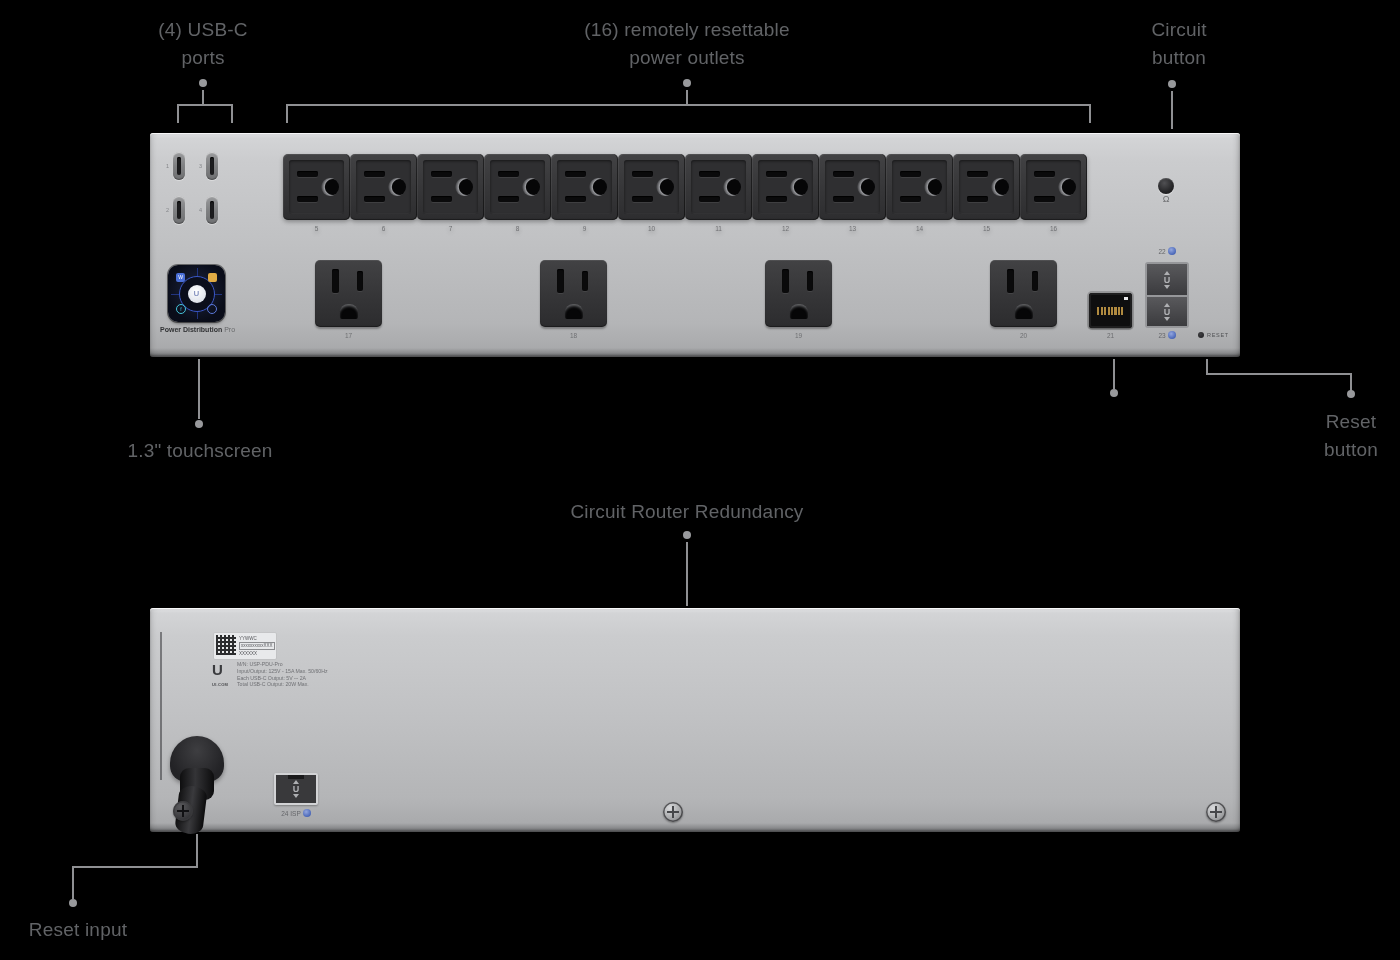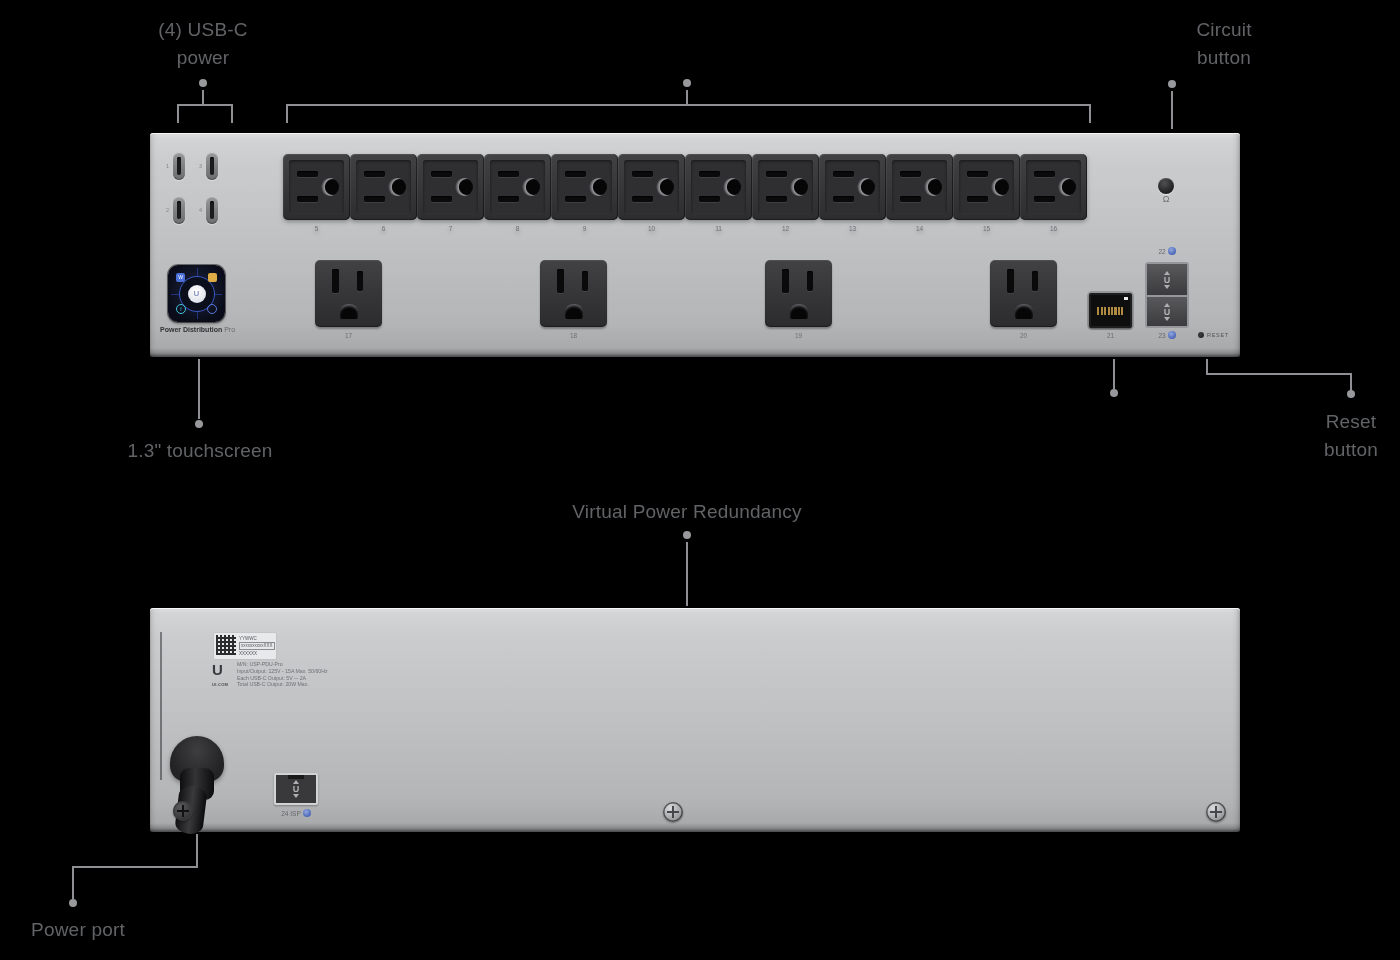--- a/index.html
+++ b/index.html
@@ -148,31 +148,35 @@
     display:flex;align-items:center;justify-content:center;box-shadow:0 1px 2px rgba(0,0,0,.3);}
   .sfp-notch{position:absolute;top:0;left:50%;transform:translateX(-50%);width:16px;height:4px;background:#1a1a1b;}
 </style>
 </head>
 <body>
 
 <div class="stage">
 
   <div class="ann" style="left:118px;top:16px;width:170px">
     <div>(4) USB-C</div>
-    <div>power</div>
+    <div>ports</div>
   </div>
   <span class="cdot" style="left:199px;top:79px"></span>
   <span class="cline" style="left:202px;top:90px;width:2px;height:14px"></span>
   <div class="bracket" style="left:177px;top:104px;width:52px;height:17px"></div>
 
+  <div class="ann" style="left:487px;top:16px;width:400px">
+    <div>(16) remotely resettable</div>
+    <div>power outlets</div>
+  </div>
   <span class="cdot" style="left:683px;top:79px"></span>
   <span class="cline" style="left:686px;top:90px;width:2px;height:14px"></span>
   <div class="bracket" style="left:286px;top:104px;width:801px;height:17px"></div>
 
-  <div class="ann" style="left:1139px;top:16px;width:170px">
+  <div class="ann" style="left:1094px;top:16px;width:170px">
     <div>Circuit</div>
     <div>button</div>
   </div>
   <span class="cdot" style="left:1168px;top:80px"></span>
   <span class="cline" style="left:1171px;top:91px;width:2px;height:38px"></span>
 
   <div class="panel front">
 
     <div class="usb-grid">
 
@@ -396,21 +400,21 @@
   <span class="cline" style="left:1206px;top:359px;width:2px;height:16px"></span>
   <span class="cline" style="left:1206px;top:373px;width:146px;height:2px"></span>
   <span class="cline" style="left:1350px;top:373px;width:2px;height:18px"></span>
   <span class="cdot" style="left:1347px;top:390px"></span>
   <div class="ann" style="left:1271px;top:408px;width:160px">
     <div>Reset</div>
     <div>button</div>
   </div>
 
   <div class="ann" style="left:487px;top:498px;width:400px">
-    <div>Virtual Power Redundancy</div>
+    <div>Circuit Router Redundancy</div>
   </div>
   <span class="cdot" style="left:683px;top:531px"></span>
   <span class="cline" style="left:686px;top:542px;width:2px;height:64px"></span>
 
   <div class="panel back">
     <span class="rail"></span>
 
     <div class="sticker">
       <span class="qr"></span>
       <div class="sticker-lines">
@@ -452,16 +456,16 @@
 
     <span class="screw" style="left:513px;top:194px"></span>
     <span class="screw" style="left:1056px;top:194px"></span>
   </div>
 
   <span class="cline" style="left:196px;top:834px;width:2px;height:34px"></span>
   <span class="cline" style="left:72px;top:866px;width:126px;height:2px"></span>
   <span class="cline" style="left:72px;top:868px;width:2px;height:31px"></span>
   <span class="cdot" style="left:69px;top:899px"></span>
   <div class="ann" style="left:0px;top:916px;width:156px">
-    <div>Power port</div>
+    <div>Reset input</div>
   </div>
 
 </div>
 
 </body></html>

